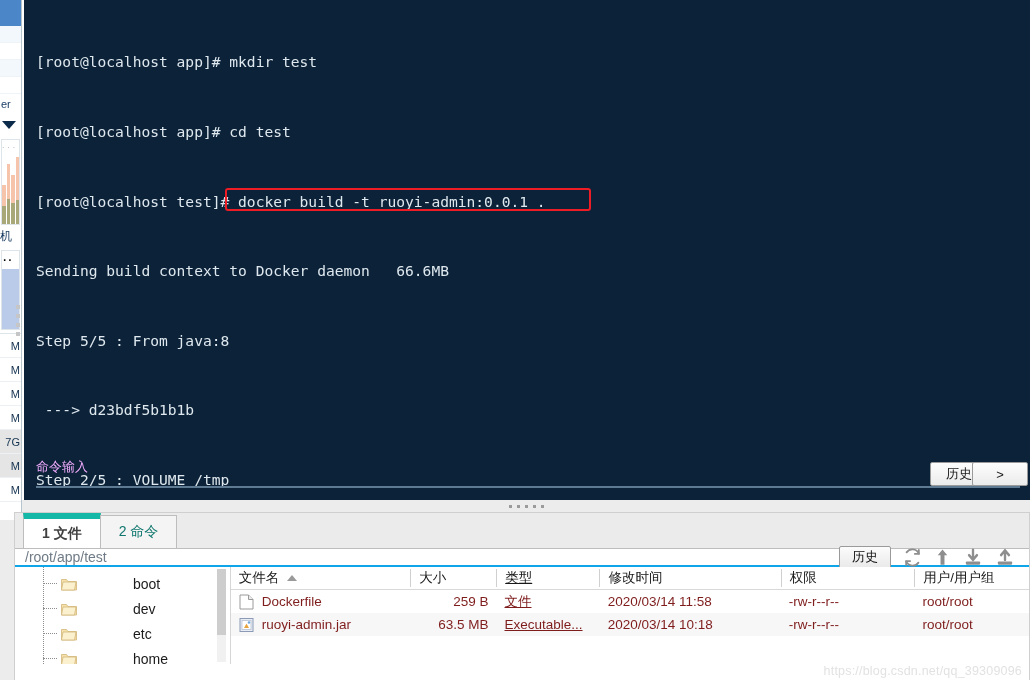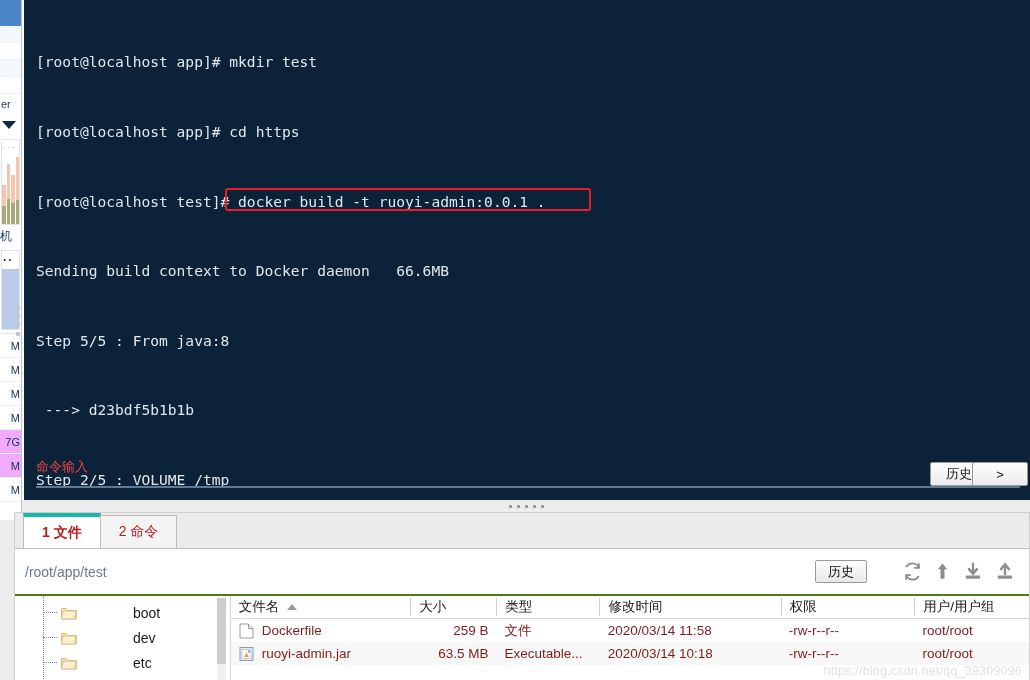--- a/index.html
+++ b/index.html
@@ -50,21 +50,21 @@
     height: 80px; margin: 3px 1px 0 1px;
     border: 1px solid #dde4ea; background: #fff;
     position: relative; overflow: hidden;
   }
   .ls-cnlabel { height: 22px; line-height: 22px; font-size: 12px;
     color: #163a5f; white-space: nowrap; }
   .ls-list { margin-top: 3px; border-top: 1px solid #dde4ea; }
   .ls-item { height: 24px; line-height: 24px; font-size: 11px;
     color: #14324f; border-bottom: 1px solid #eef1f4; background: #fff;
     text-align: right; padding-right: 1px; white-space: nowrap; }
-  .ls-item.hi { background: #f0abfc; }
+  .ls-item.hi { background: #e5e5e5; }
   .ls-vdots { position: absolute; right: 0; top: 300px; width: 6px; }
   .ls-vdots i { display: block; width: 4px; height: 4px; background: #c6c6c6; margin: 5px 0 0 1px; }
 
   
   .terminal {
     position: absolute; left: 22px; top: 0;
     width: 1008px; height: 500px;
     background: #0b2239;
     border-left: 2px solid #ffffff;
     overflow: hidden;
@@ -84,21 +84,21 @@
     border: 2px solid #ee1c25; border-radius: 3px;
     pointer-events: none;
   }
 
   .cmd-input-area {
     position: absolute; left: 12px; right: 10px; bottom: 8px;
     height: 34px;
   }
   .cmd-placeholder {
     position: absolute; left: 0; top: 0;
-    font-size: 13px; color: #ef4444;
+    font-size: 13px; color: #f0abfc;
     font-family: "DejaVu Sans", sans-serif;
   }
   .cmd-underline {
     position: absolute; left: 0; right: 0; bottom: 4px;
     height: 2px; background: #5e7a92;
   }
   .term-btn {
     position: absolute; bottom: 6px;
     height: 24px; min-width: 56px;
     background: linear-gradient(#fdfdfd, #ebebeb);
@@ -127,38 +127,37 @@
     border: 1px solid #cfcfcf; border-bottom: none;
   }
   .tabs {
     height: 36px; background: #ebebeb;
     border-bottom: 1px solid #bdbdbd;
     display: flex; align-items: flex-end; padding-left: 8px;
   }
   .tab {
     height: 33px; padding: 0 18px;
     display: flex; align-items: center;
-    font-size: 14px; color: #b91c1c;
+    font-size: 14px; color: #0f766e;
     background: #f4f4f4;
     border: 1px solid #bdbdbd; border-bottom: none;
     margin-right: -1px;
   }
   .tab.active {
-    background: #ffffff; color: #b91c1c;
-    border-top: 4px solid #14b8a6;
+    background: #ffffff; color: #404040;
+    border-top: 6px solid #14b8a6;
     font-weight: bold;
     height: 35px;
   }
 
   .pathbar {
-    height: 47px; background: #fff;
+    height: 18px; background: #fff;
     display: flex; align-items: center;
     padding: 0 8px 0 10px;
-    border-bottom: 2px solid #4d7c0f;
-    gap: 24px;
+    border-bottom: 2px solid #0ea5e9;
   }
   .pathbar .path {
     flex: 1 1 auto; font-size: 14px; color: #6f7b86;
   }
   .pb-btn {
     height: 23px; padding: 0 12px;
     background: linear-gradient(#fcfcfc, #e9e9e9);
     border: 1px solid #9a9a9a; border-radius: 2px;
     font-size: 13px; color: #111;
     display: flex; align-items: center; justify-content: center;
@@ -216,21 +215,21 @@
     border-bottom: 6px solid #9a9a9a;
   }
   .fl-row { display: flex; height: 23px; align-items: center; font-size: 13.5px; color: #7f1d1d; }
   .fl-row.alt { background: #f7f7f7; }
   .fl-row .cell { padding-left: 8px; display: flex; align-items: center; height: 23px; overflow: hidden; white-space: nowrap; }
   .cell.num { justify-content: flex-end; padding-right: 8px; }
   .fico { width: 15px; height: 16px; margin-right: 8px; flex: 0 0 auto; }
 
   .c-name { width: 188px; }
   .c-size { width: 90px; }
-  .c-type { width: 108px; }
+  .c-type { width: 108px; text-decoration: underline; }
   .c-time { width: 190px; }
   .c-perm { width: 140px; }
   .c-user { width: 120px; }
 
   .watermark {
     position: absolute; right: 8px; bottom: 2px;
     font-size: 12.5px; color: #e2e2e2;
     font-family: "Liberation Sans", sans-serif;
     letter-spacing: 0.2px;
   }
@@ -287,21 +286,21 @@
       <i></i>
         <i></i>
         <i></i>
         <i></i>
     </div>
   </div>
 
   <div class="terminal">
     <div class="term-body">
       <div class="term-line">[root@localhost app]# mkdir test</div>
-      <div class="term-line">[root@localhost app]# cd https</div>
+      <div class="term-line">[root@localhost app]# cd test</div>
       <div class="term-line"><span>[root@localhost test]#</span><span class="hl-wrap"><span> docker build -t ruoyi-admin:0.0.1 .</span><span class="hl-box"></span></span></div>
       <div class="term-line">Sending build context to Docker daemon   66.6MB</div>
       <div class="term-line">Step 5/5 : From java:8</div>
       <div class="term-line"> ---&gt; d23bdf5b1b1b</div>
       <div class="term-line">Step 2/5 : VOLUME /tmp</div>
       
       
       
       
       

